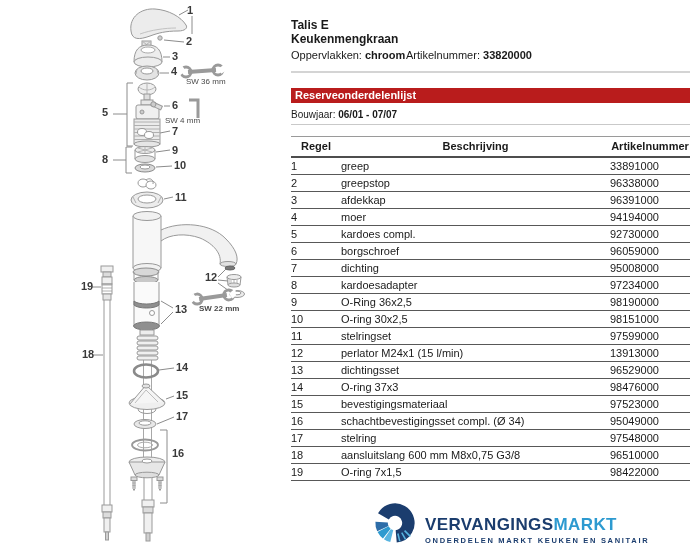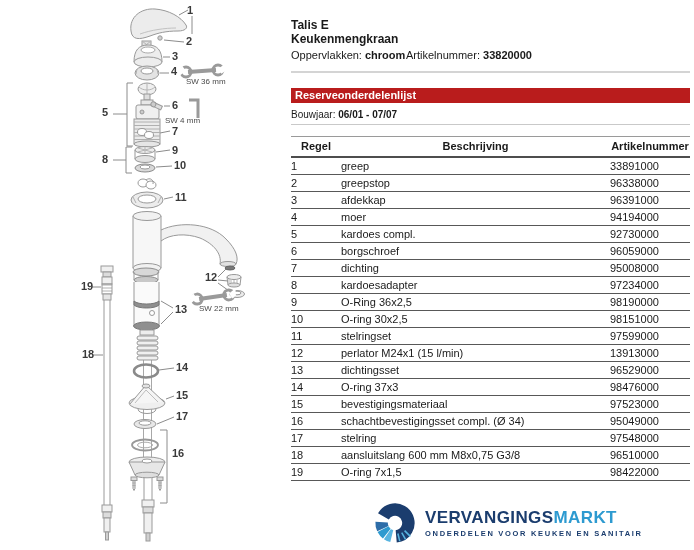--- a/index.html
+++ b/index.html
@@ -30,21 +30,21 @@
   .bouwjaar b{font-weight:bold;}
 
   table.parts{width:100%;border-collapse:collapse;margin-top:11px;font-size:11px;}
   table.parts th{text-align:center;font-weight:bold;font-size:11px;
                  border-top:1px solid #9a9a9a;border-bottom:2px solid #4d4d4d;
                  padding:3px 0 4px 0;}
   table.parts td{border-bottom:1px solid #585858;padding:2px 0 2px 0;line-height:12px;}
   col.c-regel{width:50px;} col.c-beschr{width:269px;} col.c-art{width:80px;}
 
   
-  .logo{margin-top:20px;margin-left:82px;display:flex;align-items:center;}
+  .logo{margin-top:20px;margin-left:82px;display:flex;align-items:flex-end;}
   .logo-text{margin-left:8px;}
   .brand{font-size:17px;font-weight:bold;letter-spacing:0.4px;line-height:18px;white-space:nowrap;}
   .brand-dark{color:#1b3d6e;}
   .brand-light{color:#2d9ad0;}
   .tagline{margin-top:2px;font-size:7.5px;font-weight:bold;letter-spacing:1.7px;color:#1b3d6e;white-space:nowrap;}
 </style>
 </head>
 <body>
 
 <div class="page">
@@ -216,21 +216,21 @@
       <span class="tool-label" style="left:7px;top:15px;">SW 36 mm</span>
     </div>
 
     <div class="tool" style="left:163px;top:96px;width:46px;height:30px;">
       <svg width="16" height="24" viewBox="0 0 16 24" style="position:absolute;left:24px;top:0;">
         <path d="M2,4 L11,4 L11,22" stroke="#9a9a9a" stroke-width="3" fill="none"></path>
       </svg>
       <span class="tool-label" style="left:2px;top:20px;">SW 4 mm</span>
     </div>
 
-    <div class="tool" style="left:190px;top:288px;width:48px;height:26px;">
+    <div class="tool" style="left:190px;top:288px;width:48px;height:26px;font-weight:bold;">
       <svg width="46" height="18" viewBox="0 0 46 18" style="transform:rotate(-4deg);">
         <line x1="9" y1="10" x2="37" y2="8" stroke="#9a9a9a" stroke-width="4"></line>
         <circle cx="7" cy="10" r="5" fill="none" stroke="#9a9a9a" stroke-width="3"></circle>
         <rect x="-3" y="6" width="9" height="6" fill="#fff" transform="rotate(-35 2 9)"></rect>
         <circle cx="39" cy="8" r="5" fill="none" stroke="#9a9a9a" stroke-width="3"></circle>
         <rect x="40" y="4" width="9" height="6" fill="#fff" transform="rotate(-35 44 7)"></rect>
       </svg>
       <span class="tool-label" style="left:9px;top:16px;">SW 22 mm</span>
     </div>
 
@@ -392,17 +392,17 @@
         <circle cx="23" cy="23" r="14" fill="none" stroke="#2d9ad0" stroke-width="13" stroke-dasharray="6 82" transform="rotate(128 23 23)"></circle>
         <circle cx="23" cy="23" r="14" fill="none" stroke="#57b4e0" stroke-width="13" stroke-dasharray="5 83" transform="rotate(104 23 23)"></circle>
         <g stroke="#57b4e0" stroke-width="1.6">
           <line x1="26" y1="34" x2="28" y2="42"></line>
           <line x1="30" y1="33" x2="34" y2="40"></line>
           <line x1="33" y1="31" x2="39" y2="37"></line>
         </g>
       </svg>
       <div class="logo-text">
         <div class="brand"><span class="brand-dark">VERVANGINGS</span><span class="brand-light">MARKT</span></div>
-        <div class="tagline">ONDERDELEN VOOR KEUKEN EN SANITAIR</div>
+        <div class="tagline">ONDERDELEN MARKT KEUKEN EN SANITAIR</div>
       </div>
     </div>
   </div>
 </div>
 
 </body></html>

